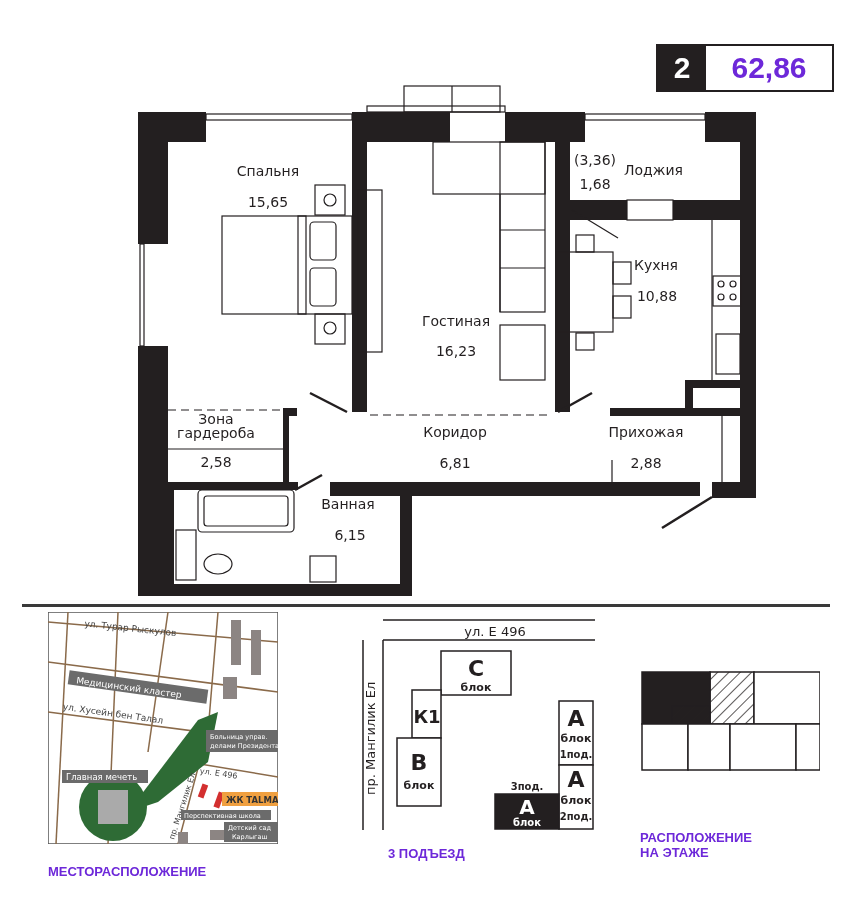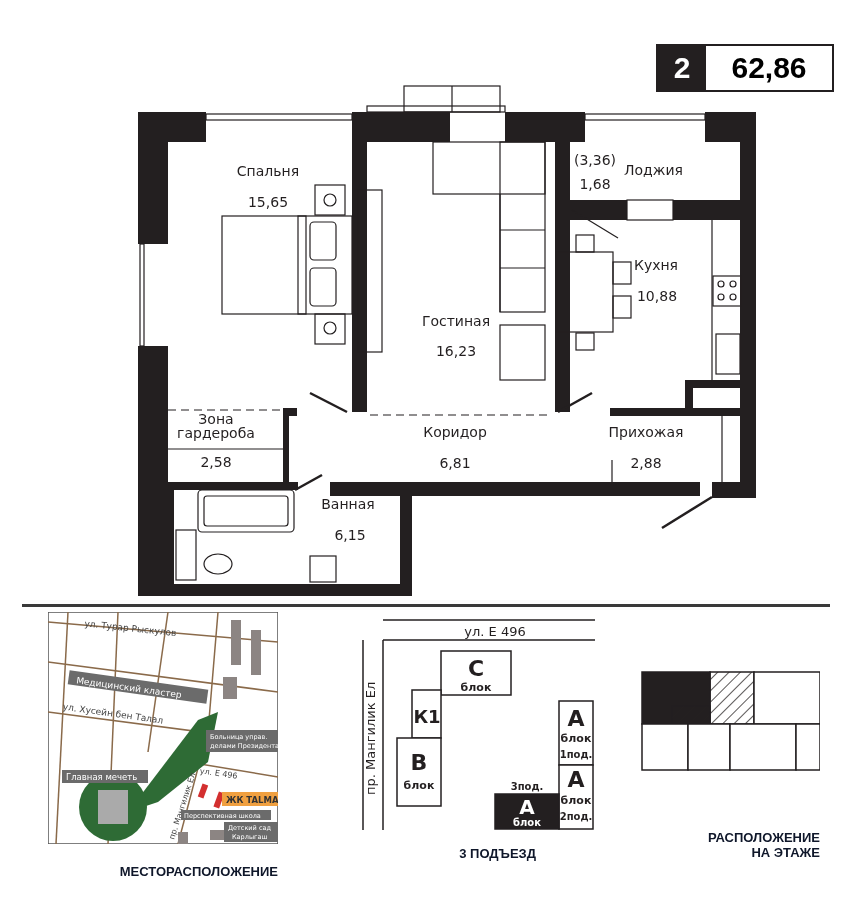--- a/index.html
+++ b/index.html
@@ -1,23 +1,23 @@
 <!DOCTYPE html>
 <html><head>
 <meta charset="utf-8">
 <style>
   html, body { margin: 0; padding: 0; background: #ffffff; }
   body { width: 852px; height: 900px; position: relative; overflow: hidden; font-family: "DejaVu Sans", sans-serif; }
   .abs { position: absolute; }
   #badge { left: 656px; top: 44px; width: 178px; height: 48px; border: 2px solid #231f20; box-sizing: border-box; display: flex; }
   #badge .rooms { width: 48px; background: #231f20; color: #fff; font: bold 30px "Liberation Sans", sans-serif; display: flex; align-items: center; justify-content: center; }
-  #badge .area { flex: 1; color: #000000; font: bold 30px "Liberation Sans", sans-serif; display: flex; align-items: center; justify-content: center; }
+  #badge .area { flex: 1; color: #6d28d9; font: bold 30px "Liberation Sans", sans-serif; display: flex; align-items: center; justify-content: center; }
   svg text { font-family: "DejaVu Sans", sans-serif; }
   .room-label { font-size: 14px; fill: #231f20; }
-  .caption { position: absolute; font: bold 13px "Liberation Sans", sans-serif; color: #0f172a; text-align: right; }
+  .caption { position: absolute; font: bold 13px "Liberation Sans", sans-serif; color: #6d28d9; text-align: left; }
   #divider { left: 22px; top: 604px; width: 808px; height: 3px; background: #3a3a3a; }
 </style>
 </head>
 <body>
 
 <div id="badge" class="abs">
   <div class="rooms">2</div>
   <div class="area">62,86</div>
 </div>
 
@@ -217,21 +217,21 @@
     <text x="221" y="132" font-size="11">блок</text>
     <text x="221" y="148" font-size="10">1под.</text>
     <text x="221" y="177" font-size="22">A</text>
     <text x="221" y="194" font-size="11">блок</text>
     <text x="221" y="210" font-size="10">2под.</text>
     <text x="172" y="180" font-size="10">3под.</text>
     <text x="172" y="204" font-size="20" fill="#fff">A</text>
     <text x="172" y="216" font-size="10" fill="#fff">блок</text>
   </g>
 </svg>
-<div class="caption" style="left:376px;top:846px;width:160px">3 ПОДЪЕЗД</div>
+<div class="caption" style="left:388px;top:846px;width:160px">3 ПОДЪЕЗД</div>
 
 <svg class="abs" style="left:640px;top:670px" width="180" height="110">
   <defs>
     <pattern id="hatch" width="8" height="8" patternUnits="userSpaceOnUse" patternTransform="rotate(45)">
       <line x1="0" y1="0" x2="0" y2="8" stroke="#231f20" stroke-width="1.5"></line>
     </pattern>
   </defs>
   <g stroke="#231f20" stroke-width="1.5">
     <rect x="2" y="2" width="68" height="52" fill="#231f20"></rect>
     <rect x="70" y="2" width="44" height="52" fill="url(#hatch)"></rect>

